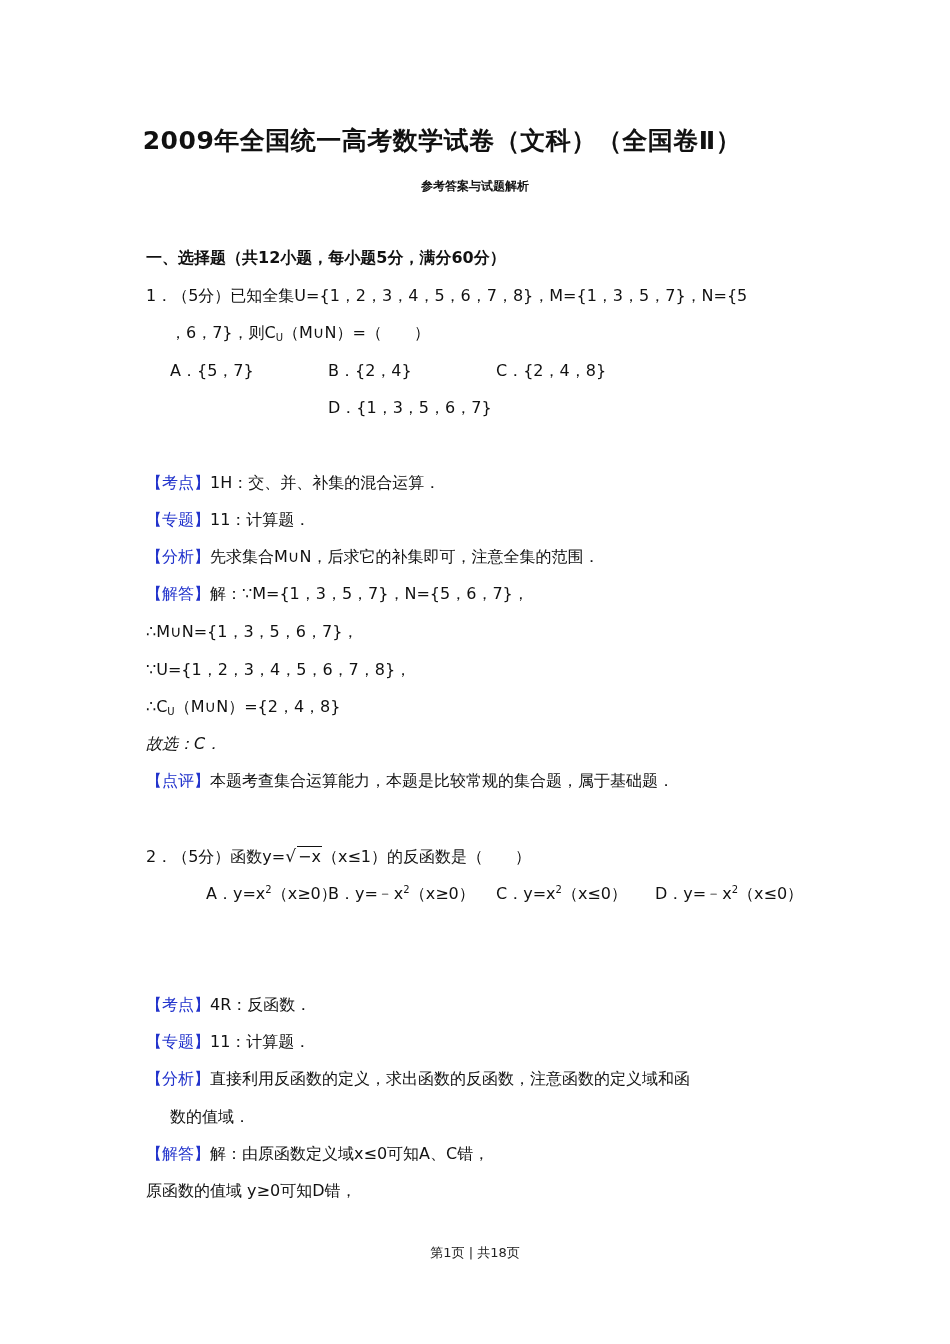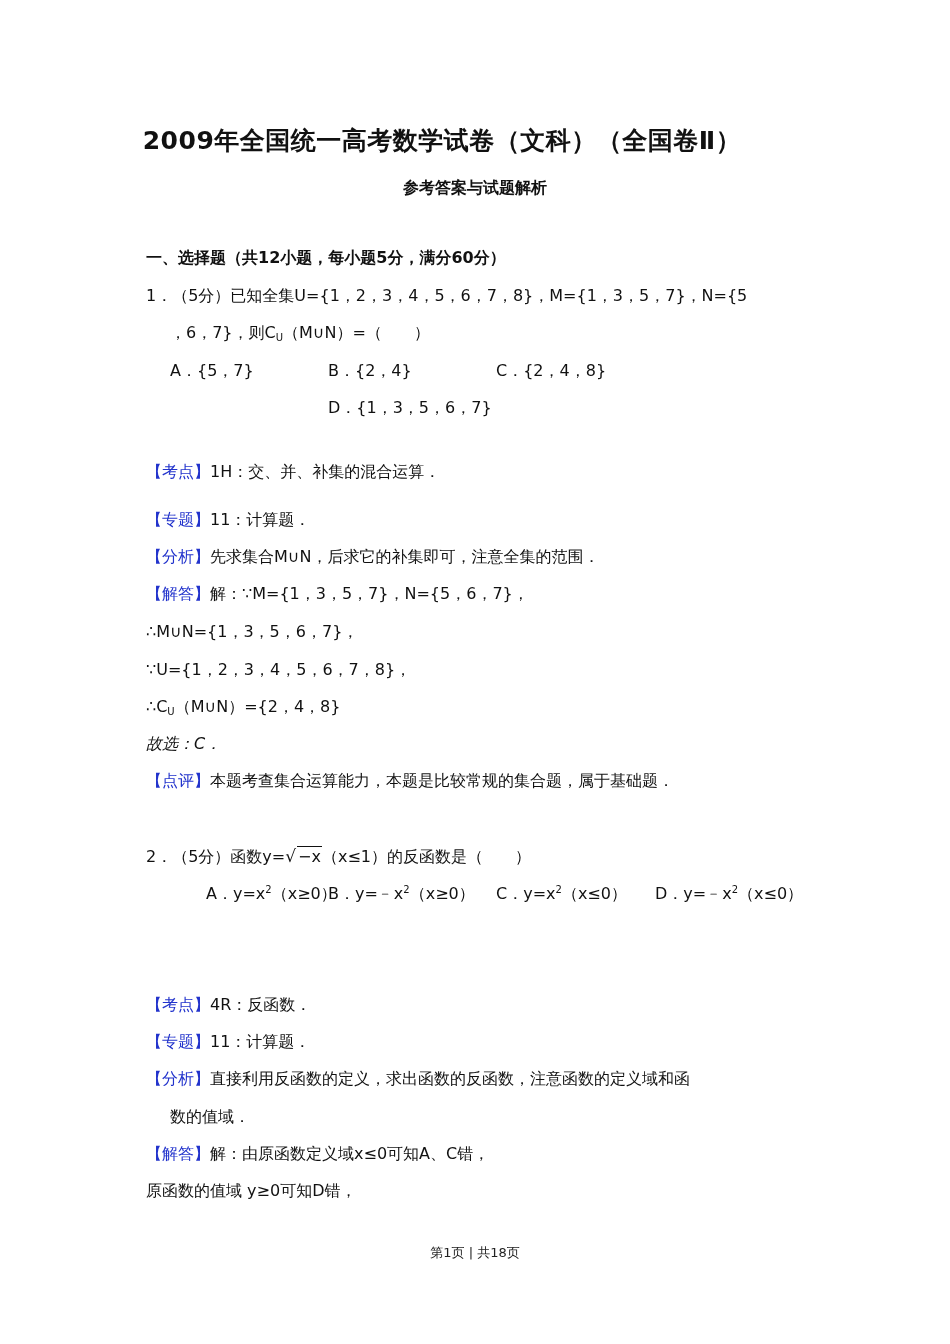--- a/index.html
+++ b/index.html
@@ -1,20 +1,20 @@
 <!DOCTYPE html>
 <html><head>
 <meta charset="utf-8">
 <style>
   html, body { margin: 0; padding: 0; background: #ffffff; }
   body { width: 950px; height: 1344px; position: relative; overflow: hidden;
          font-family: "DejaVu Sans", "Liberation Sans", sans-serif; color: #111; }
   .abs { position: absolute; white-space: nowrap; }
   .title { left: 0; width: 884px; top: 124px; text-align: center; font-size: 25px; font-weight: bold; letter-spacing: 0.5px; }
-  .subtitle { left: 0; width: 950px; top: 178px; text-align: center; font-size: 16px; font-weight: bold; }
+  .subtitle { left: 0; width: 950px; top: 178px; text-align: center; font-size: 12px; font-weight: bold; }
   .section { left: 146px; top: 248px; font-size: 16px; font-weight: bold; }
   .line { left: 146px; font-size: 16px; }
   .indent1 { left: 170px; }
   .tag { color: #2233cc; }
   .opt { position: absolute; font-size: 16px; }
   sub { font-size: 10px; vertical-align: -3px; }
   sup { font-size: 10px; vertical-align: 6px; }
   .sqrt { border-top: 1px solid #111; padding: 0 1px; margin-left: 1px; }
   .rad { font-size: 17px; }
   .footer { left: 0; width: 950px; top: 1244px; text-align: center; font-size: 13px; color: #222; }
@@ -27,21 +27,21 @@
 <div class="abs section">一、选择题（共12小题，每小题5分，满分60分）</div>
 
 <div class="abs line" style="top:286px;">1．（5分）已知全集U={1，2，3，4，5，6，7，8}，M={1，3，5，7}，N={5</div>
 <div class="abs line indent1" style="top:323px;"><span>，6，7}，则C</span><sub>U</sub><span>（M∪N）=（　　）</span></div>
 
 <div class="opt" style="left:170px; top:361px;">A．{5，7}</div>
 <div class="opt" style="left:328px; top:361px;">B．{2，4}</div>
 <div class="opt" style="left:496px; top:361px;">C．{2，4，8}</div>
 <div class="opt" style="left:328px; top:398px;">D．{1，3，5，6，7}</div>
 
-<div class="abs line" style="top:462px;text-align:center;"><span class="tag">【考点】</span><span>1H：交、并、补集的混合运算．</span></div>
+<div class="abs line" style="top:473px;text-align:center;"><span class="tag">【考点】</span><span>1H：交、并、补集的混合运算．</span></div>
 <div class="abs line" style="top:510px;"><span class="tag">【专题】</span><span>11：计算题．</span></div>
 <div class="abs line" style="top:547px;"><span class="tag">【分析】</span><span>先求集合M∪N，后求它的补集即可，注意全集的范围．</span></div>
 <div class="abs line" style="top:584px;"><span class="tag">【解答】</span><span>解：∵M={1，3，5，7}，N={5，6，7}，</span></div>
 <div class="abs line" style="top:622px;">∴M∪N={1，3，5，6，7}，</div>
 <div class="abs line" style="top:660px;">∵U={1，2，3，4，5，6，7，8}，</div>
 <div class="abs line" style="top:697px;"><span>∴C</span><sub>U</sub><span>（M∪N）={2，4，8}</span></div>
 <div class="abs line" style="top:734px;font-style:italic;">故选：C．</div>
 <div class="abs line" style="top:771px;"><span class="tag">【点评】</span><span>本题考查集合运算能力，本题是比较常规的集合题，属于基础题．</span></div>
 
 <div class="abs line" style="top:846px;"><span>2．（5分）函数y=</span><span class="rad">√</span><span class="sqrt">−x</span><span>（x≤1）的反函数是（　　）</span></div>

